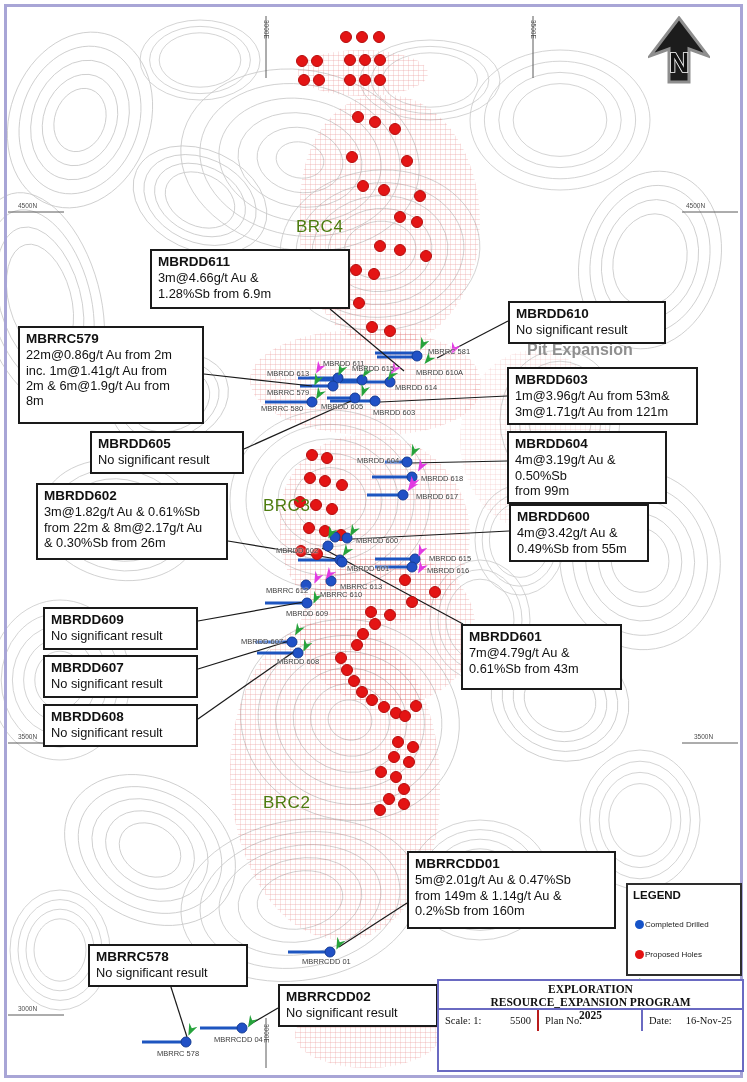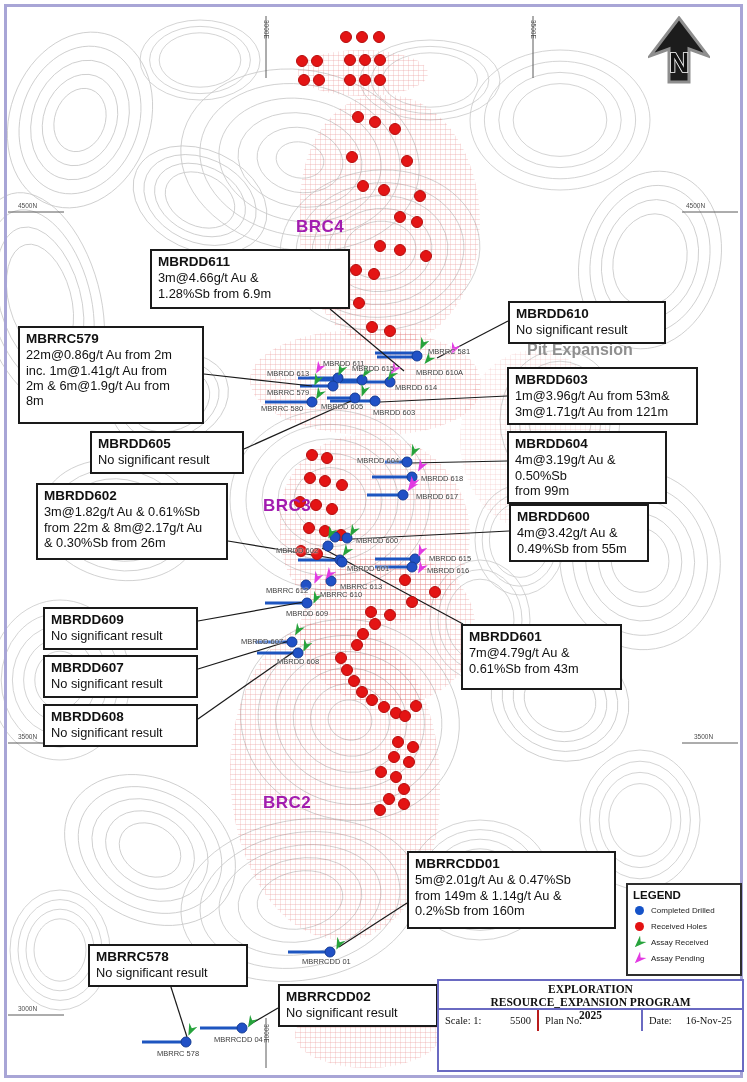--- a/index.html
+++ b/index.html
@@ -10,31 +10,31 @@
   #contour-svg{z-index:1}
   .hatch{position:absolute;z-index:1;opacity:.55;
     background:repeating-linear-gradient(0deg, rgba(219,77,77,.34) 0 1px, transparent 1px 5px),
                repeating-linear-gradient(90deg, rgba(219,77,77,.30) 0 1px, transparent 1px 5px);}
   .dot{position:absolute;border-radius:50%;transform:translate(-50%,-50%);z-index:4}
   .dot.red{width:10px;height:10px;background:#e41414;border:1px solid #b50d0d;z-index:4}
   .dot.blue{width:9px;height:9px;background:#2151c6;border:1px solid #143c94;z-index:5}
   .marker{position:absolute;z-index:5;width:12px;height:12px}
   .hole-label{position:absolute;font-size:7.5px;color:#3c3c3c;white-space:nowrap;z-index:5;
     text-shadow:0 0 2px #fff,0 0 2px #fff}
-  .area-label{position:absolute;font-weight:bold;font-size:17px;color:#a21caf;z-index:5;letter-spacing:.5px}
+  .area-label{position:absolute;font-weight:normal;font-size:17px;color:#4d7c0f;z-index:5;letter-spacing:.5px}
   .pit-label{position:absolute;font-weight:bold;font-size:16px;color:#8f8f8f;z-index:5}
   .grid-label{position:absolute;font-size:6.5px;color:#4d4d4d;z-index:3;white-space:nowrap}
   .anno{position:absolute;background:#fff;border:2px solid #1a1a1a;padding:3px 6px 4px 6px;
     z-index:6;line-height:1.2;box-sizing:border-box}
   .anno .t{font-weight:bold;font-size:13.5px;color:#111}
   .anno .b{font-size:12.8px;color:#111;white-space:pre-line}
   #legend{position:absolute;left:626px;top:883px;width:116px;height:93px;background:#fff;
     border:2px solid #2e2e2e;z-index:7;box-sizing:border-box;padding:4px 5px}
   #legend .lt{font-weight:bold;font-size:11.5px;color:#111}
-  .leg-row{display:flex;align-items:center;gap:6px;margin-top:3px;height:13px}
+  .leg-row{display:flex;align-items:center;margin-top:17px;height:13px}
   .leg-row .lab{font-size:8px;color:#222;white-space:nowrap}
   .leg-ic{display:inline-flex;width:12px;height:12px;align-items:center;justify-content:center}
   #titleblock{position:absolute;left:437px;top:979px;width:307px;height:93px;background:#fff;
     border:2px solid #6a6ac2;z-index:7;box-sizing:border-box;font-family:"Liberation Serif",serif;color:#111}
   .tb-r1{height:23px;border-bottom:2px solid #6a6ac2;display:flex;align-items:center;padding-left:52px;box-sizing:border-box}
   .geovia{font-family:"Liberation Sans",sans-serif;font-weight:bold;font-size:13.5px;color:#2db82d;letter-spacing:.5px}
   .tb-r2{height:27px;text-align:center;font-weight:bold;font-size:11.5px;line-height:1.15;padding-top:2px;box-sizing:border-box}
   .tb-r3{height:23px;border-top:2px solid #6a6ac2;display:flex;box-sizing:border-box;font-size:10.5px;align-items:center}
   .tb-c{height:100%;display:flex;align-items:center;box-sizing:border-box;padding:0 6px}
   .tb-c1{width:98px;justify-content:space-between}
@@ -223,21 +223,21 @@
         <div class="leg-row">
           <span class="leg-ic">
             <span style="display:inline-block;width:9px;height:9px;border-radius:50%;background:#1553c8"></span>
           </span>
           <span class="lab">Completed Drilled</span>
         </div>
         <div class="leg-row">
           <span class="leg-ic">
             <span style="display:inline-block;width:9px;height:9px;border-radius:50%;background:#e31212"></span>
           </span>
-          <span class="lab">Received Holes</span>
+          <span class="lab">Proposed Holes</span>
         </div>
         <div class="leg-row">
           <span class="leg-ic" style="transform: rotate(225deg);">
             <svg width="12" height="12" viewBox="0 0 16 16">
               <path d="M8 0 L14 16 L8 11 L2 16 Z" fill="#27a33c"></path>
             </svg>
           </span>
           <span class="lab">Assay Received</span>
         </div>
         <div class="leg-row">

